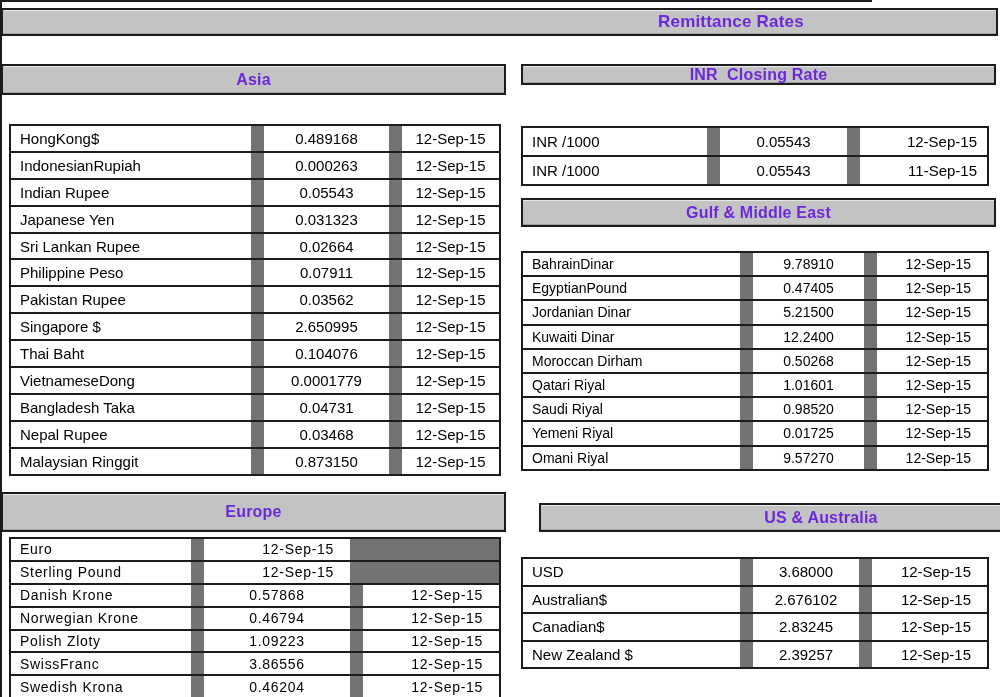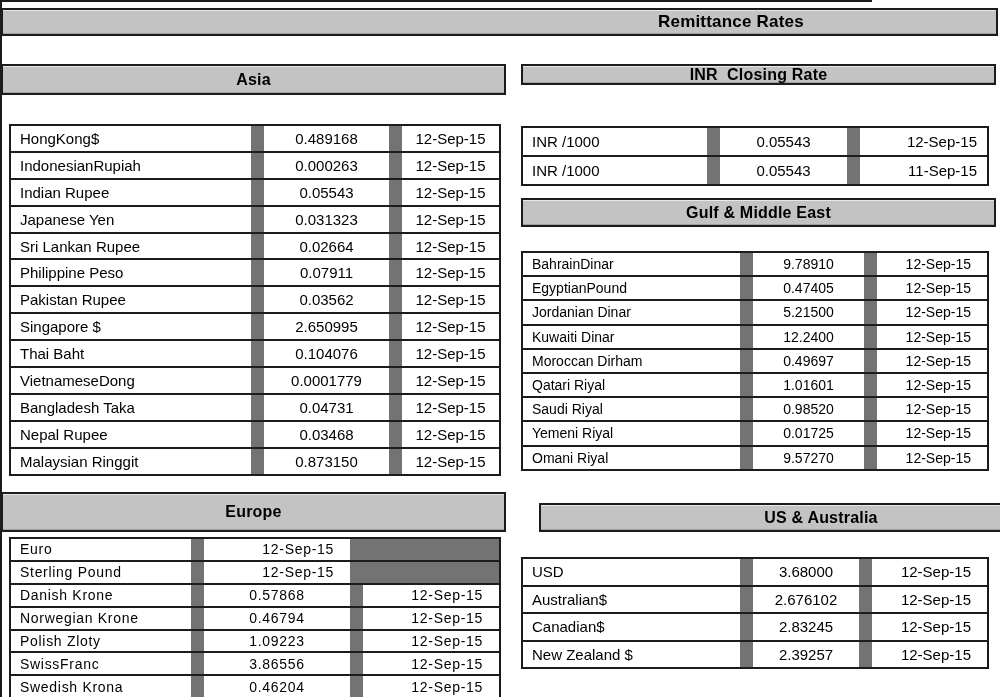--- a/index.html
+++ b/index.html
@@ -10,21 +10,21 @@
   }
   .top-line { position:absolute; left:0; top:0; width:872px; height:2px; background:#1c1c1c; }
   .left-line { position:absolute; left:0; top:0; width:2px; height:697px; background:#1c1c1c; }
 
   .bar {
     position:absolute; background:#c3c3c3; border:2px solid #1c1c1c;
     box-shadow: inset 0 1px 0 #e8e8e8, inset 0 -1px 0 #a0a0a0;
     display:flex; align-items:center; justify-content:center;
   }
   .bar span {
-    font-weight:bold; color:#000000; white-space:pre; letter-spacing:.2px;
+    font-weight:bold; color:#6d28d9; white-space:pre; letter-spacing:.2px;
   }
   #bar-main   { left:1px;   top:8px;   width:997px; height:28px; justify-content:flex-start; padding-left:655px; }
   #bar-main span { font-size:17px; }
   #bar-asia   { left:1px;   top:64px;  width:505px; height:31px; }
   #bar-asia span, #bar-inr span { font-size:16px; }
   #bar-inr    { left:521px; top:64px;  width:475px; height:21px; }
   #bar-gulf   { left:521px; top:198px; width:475px; height:29px; }
   #bar-gulf span, #bar-eur span, #bar-us span { font-size:16px; }
   #bar-eur    { left:1px;   top:492px; width:505px; height:40px; }
   #bar-us     { left:539px; top:503px; width:564px; height:29px; }
@@ -207,21 +207,21 @@
         <div class="cell c-rate">5.21500</div>
         <div class="cell c-date">12-Sep-15</div>
       </div>
       <div class="row">
         <div class="cell c-name">Kuwaiti Dinar</div>
         <div class="cell c-rate">12.2400</div>
         <div class="cell c-date">12-Sep-15</div>
       </div>
       <div class="row">
         <div class="cell c-name">Moroccan Dirham</div>
-        <div class="cell c-rate">0.49697</div>
+        <div class="cell c-rate">0.50268</div>
         <div class="cell c-date">12-Sep-15</div>
       </div>
       <div class="row">
         <div class="cell c-name">Qatari Riyal</div>
         <div class="cell c-rate">1.01601</div>
         <div class="cell c-date">12-Sep-15</div>
       </div>
       <div class="row">
         <div class="cell c-name">Saudi Riyal</div>
         <div class="cell c-rate">0.98520</div>

